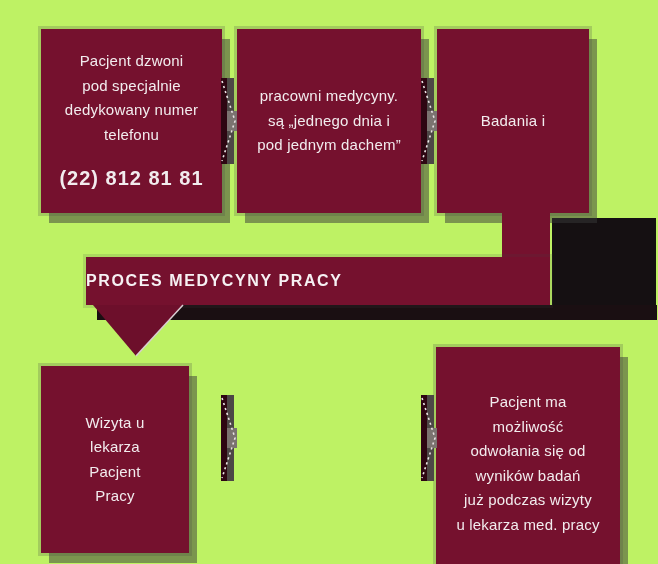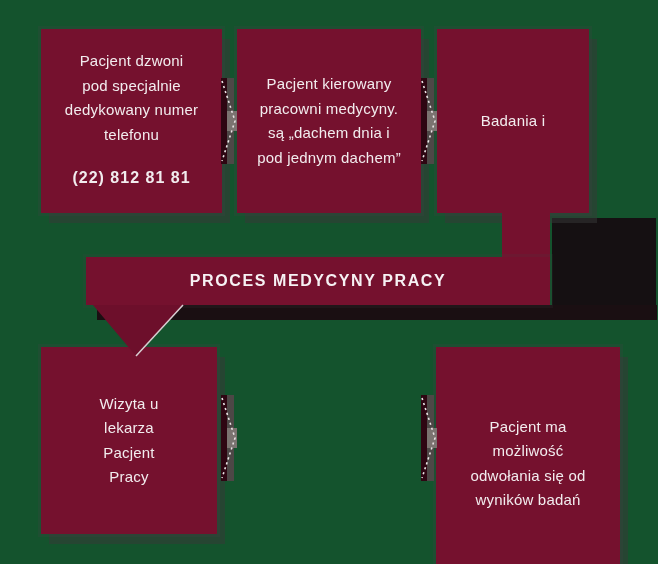--- a/index.html
+++ b/index.html
@@ -1,30 +1,30 @@
 <!DOCTYPE html>
 <html><head>
 <meta charset="utf-8">
 <style>
   html,body{margin:0;padding:0;background:#000;}
   #stage{
-    position:relative;width:658px;height:564px;background:#14532d;overflow:hidden;
+    position:relative;width:658px;height:564px;background:#bef264;overflow:hidden;
     font-family:"Liberation Sans","DejaVu Sans",sans-serif;
   }
   .box{
     position:absolute;display:flex;align-items:center;justify-content:center;
     background:#75112e;color:#f2ecee;text-align:center;
     box-shadow:0 0 0 3px rgba(70,70,70,0.22), 8px 10px 0 0 rgba(56,56,56,0.5);
     z-index:2;
   }
   .box .lines span{display:block;font-size:15px;line-height:24.5px;letter-spacing:0.2px;}
-  .box .lines .phone{font-size:16px;font-weight:700;line-height:30px;letter-spacing:1px;margin-top:16px;}
+  .box .lines .phone{font-size:20px;font-weight:700;line-height:30px;letter-spacing:1px;margin-top:16px;}
   .banner{
     position:absolute;left:86px;top:257px;width:464px;height:48px;
-    background:#75112e;display:flex;align-items:center;justify-content:center;
+    background:#75112e;display:flex;align-items:center;
     box-shadow:0 0 0 3px rgba(70,70,70,0.15);
     z-index:3;color:#f6f1f3;
   }
   .banner span{font-size:16px;font-weight:600;letter-spacing:1.6px;}
   .connector{
     position:absolute;left:502px;top:212px;width:48px;height:47px;background:#75112e;z-index:2;
   }
   .ribbon-back{
     position:absolute;left:552px;top:218px;width:104px;height:87px;background:#151012;z-index:1;
   }
@@ -47,23 +47,22 @@
       <span>Pacjent dzwoni</span>
       <span>pod specjalnie</span>
       <span>dedykowany numer</span>
       <span>telefonu</span>
       <span class="phone">(22) 812 81 81</span>
     </div>
   </div>
 
   <div class="box" style="left:237px;top:29px;width:184px;height:184px">
     <div class="lines">
-      <span>Pacjent kierowany</span>
       <span>pracowni medycyny.</span>
-      <span>są „dachem dnia i</span>
+      <span>są „jednego dnia i</span>
       <span>pod jednym dachem”</span>
     </div>
   </div>
 
   <div class="box" style="left:437px;top:29px;width:152px;height:184px">
     <div class="lines">
       <span>Badania i</span>
     </div>
   </div>
 
@@ -71,36 +70,38 @@
 
   <div class="banner">
     <span>PROCES MEDYCYNY PRACY</span>
   </div>
 
   <svg class="downarrow" width="100" height="56" viewBox="0 0 100 56">
     <polygon points="5,1 95,1 48,52" fill="#6d0f2b"></polygon>
     <line x1="95" y1="1" x2="48" y2="52" stroke="#d9ced2" stroke-width="1.5"></line>
   </svg>
 
-  <div class="box" style="left:41px;top:347px;width:176px;height:187px">
+  <div class="box" style="left:41px;top:366px;width:148px;height:187px">
     <div class="lines">
       <span>Wizyta u</span>
       <span>lekarza</span>
       <span>Pacjent</span>
       <span>Pracy</span>
     </div>
   </div>
 
 
   <div class="box" style="left:436px;top:347px;width:184px;height:233px">
     <div class="lines">
       <span>Pacjent ma</span>
       <span>możliwość</span>
       <span>odwołania się od</span>
       <span>wyników badań</span>
+      <span>już podczas wizyty</span>
+      <span>u lekarza med. pracy</span>
     </div>
   </div>
 
   <svg class="chev" style="left:221px;top:78px" width="18" height="86" viewBox="0 0 18 86">
     <rect x="0" y="0" width="6" height="86" fill="#2e0612"></rect>
     <rect x="6" y="0" width="7" height="86" fill="#4d4746"></rect>
     <rect x="6" y="33" width="10" height="20" fill="#7b7370"></rect>
     <polyline points="1,3 14,43 1,83" fill="none" stroke="#eae3e5" stroke-width="1.6" stroke-dasharray="2.2,3"></polyline>
   </svg>
 

